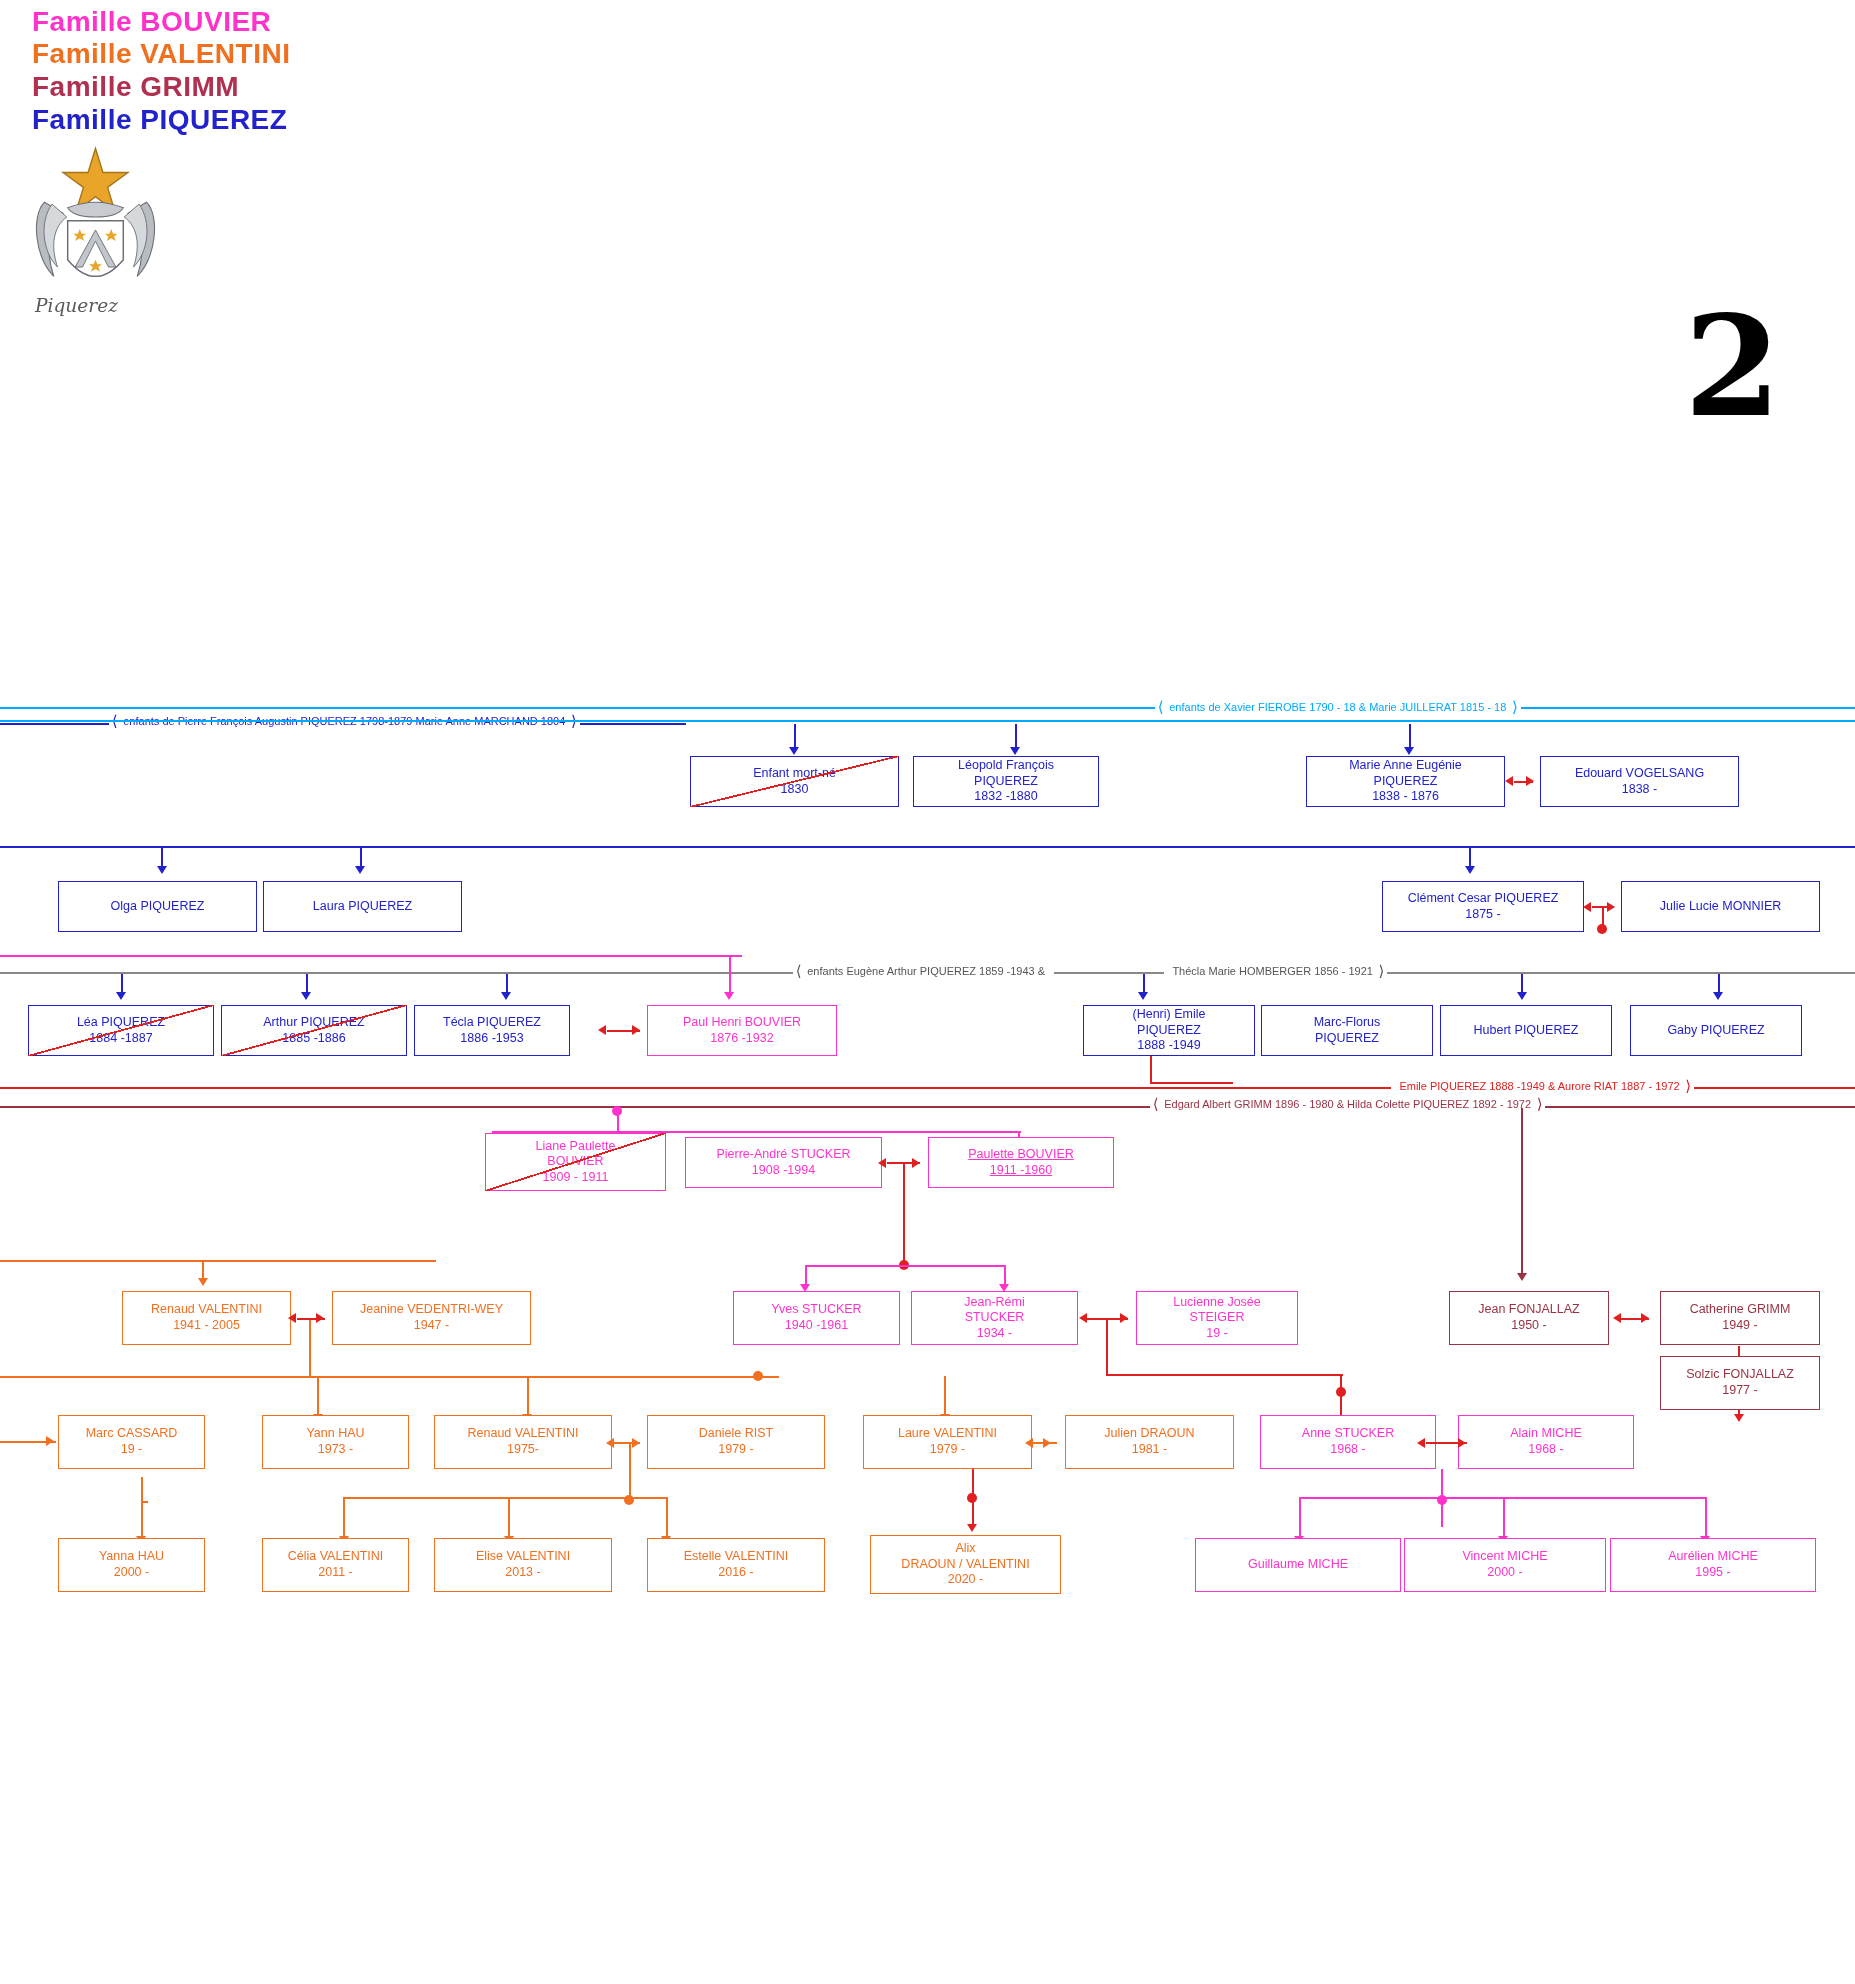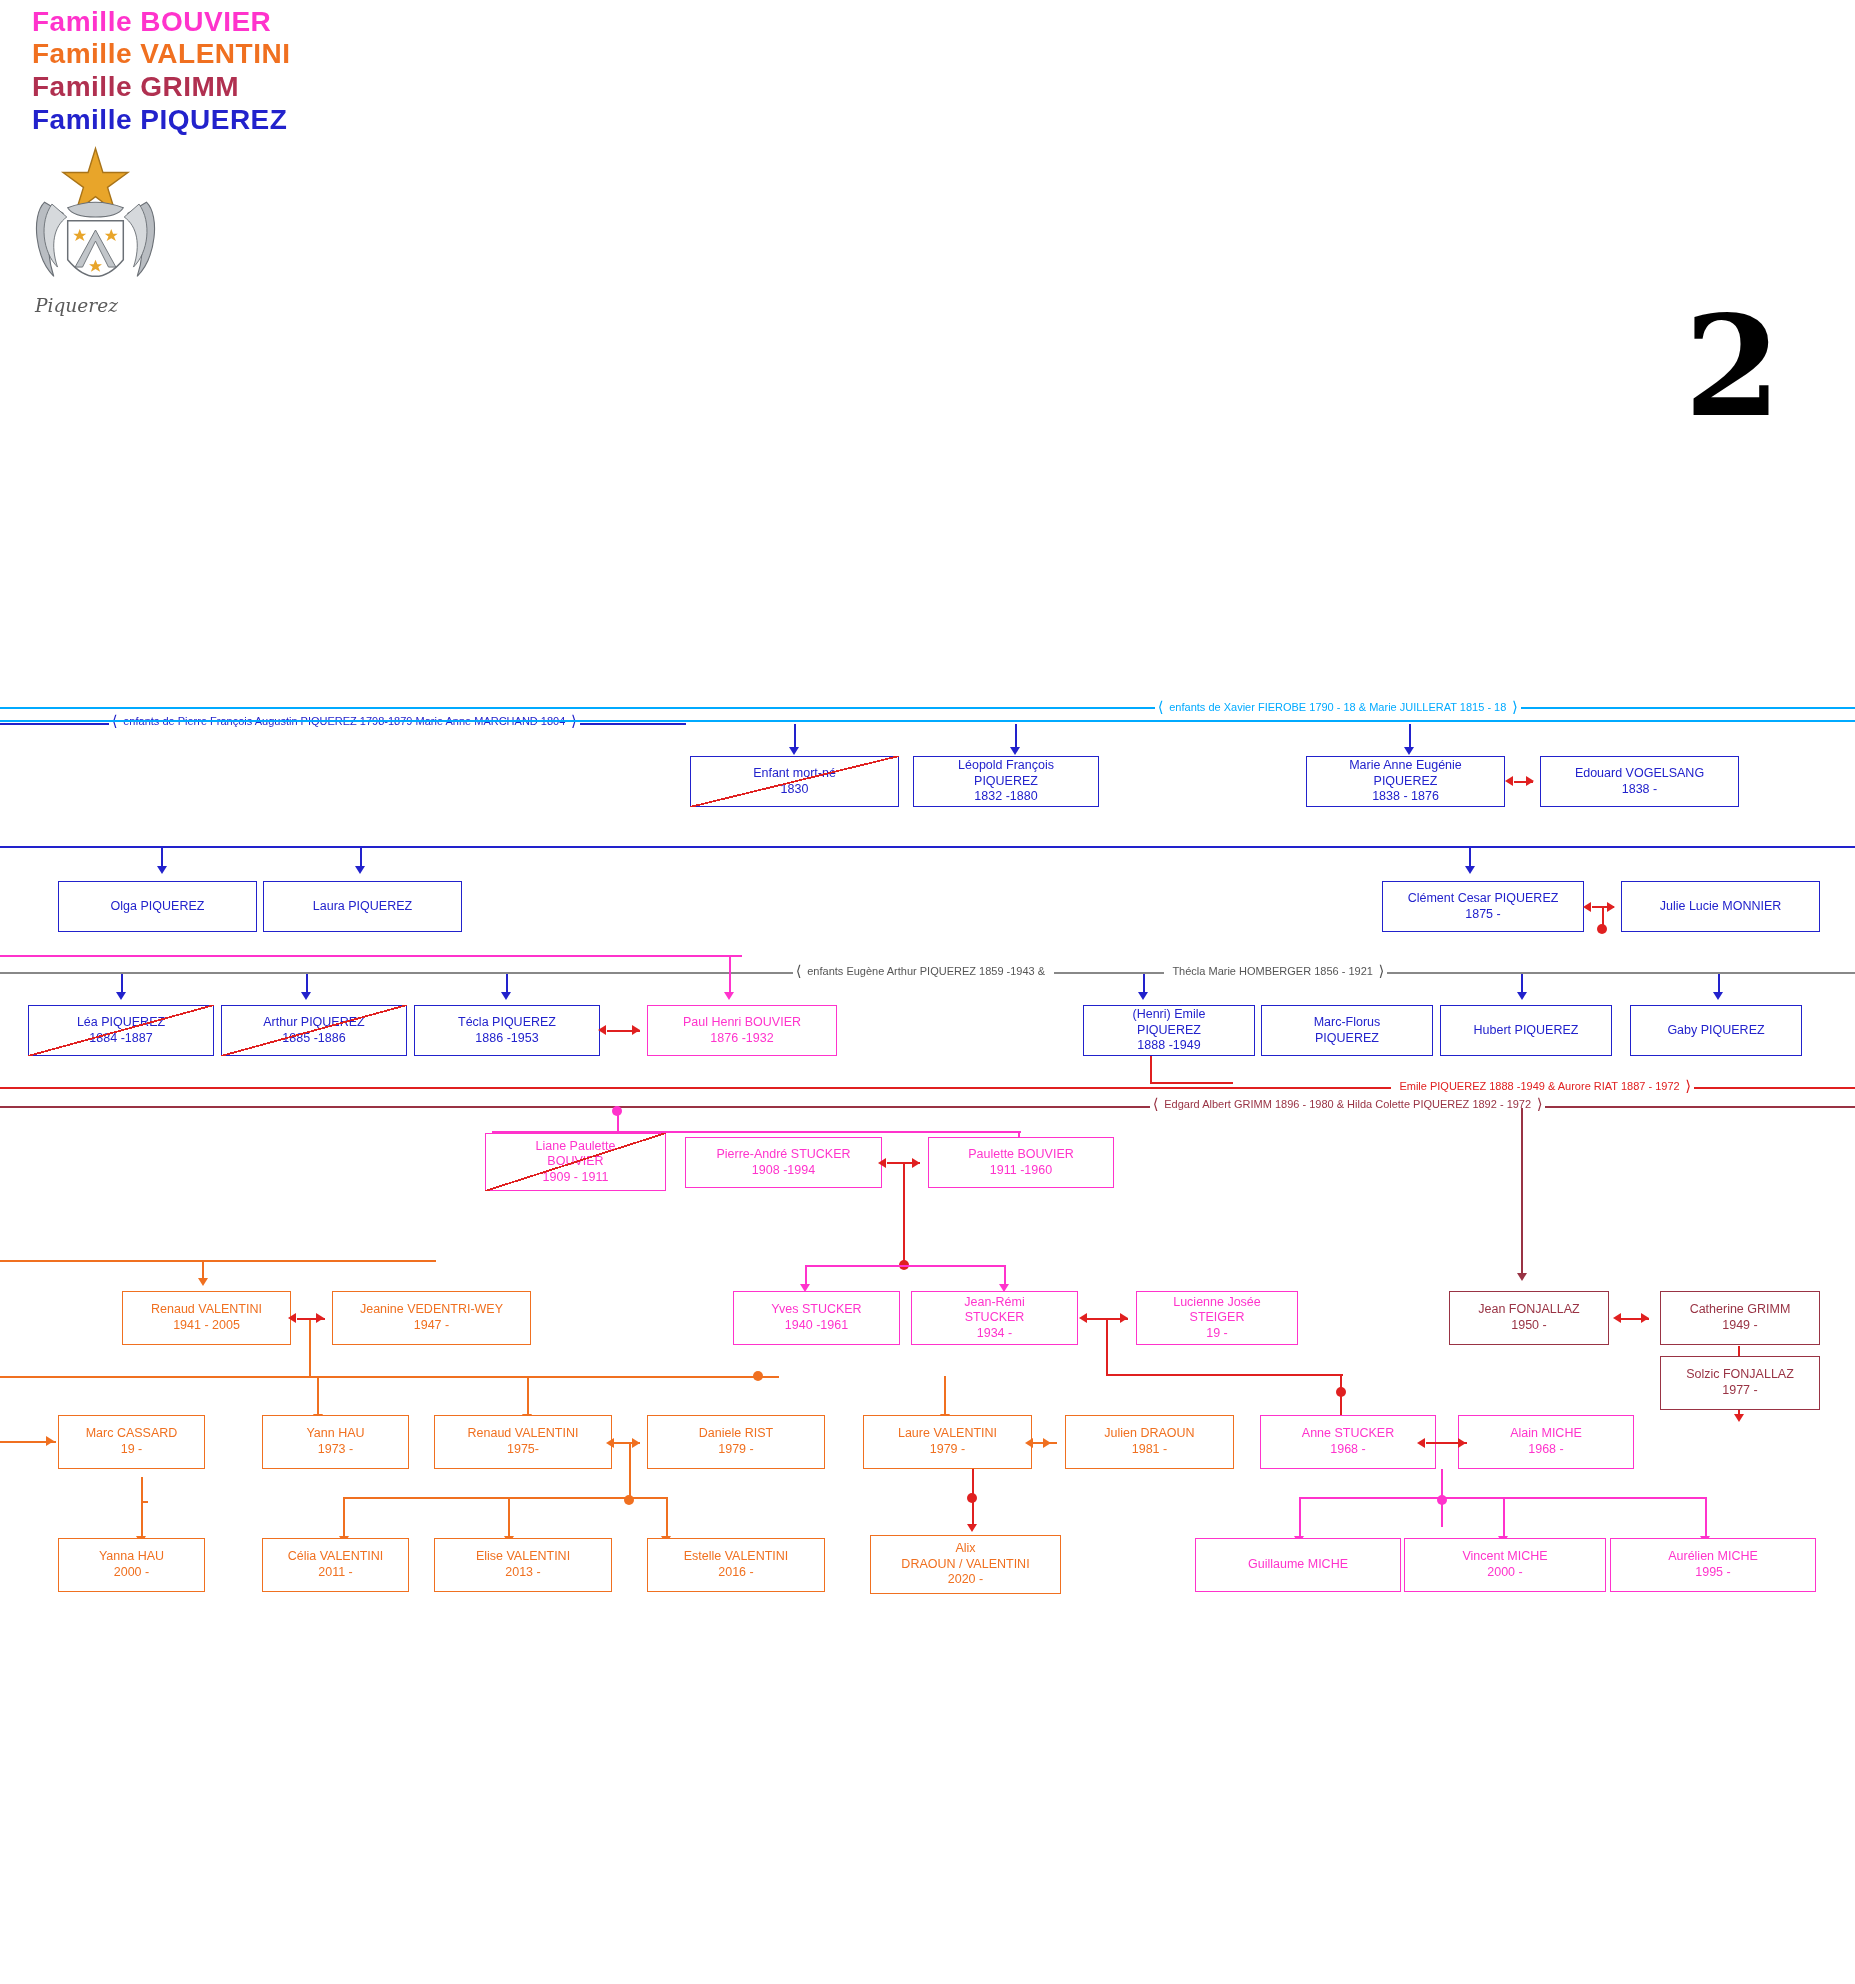--- a/index.html
+++ b/index.html
@@ -295,21 +295,21 @@
   <div class="arrow down blue" style="left:1517px; top:992px;"></div>
   <div class="ln blue" style="left:1718px; top:974px; width:1.9px; height:20.4px;"></div>
   <div class="arrow down blue" style="left:1713px; top:992px;"></div>
 
   <div class="box blue strike" style="left:28px; top:1005px; width:186px; height:51px;">
     <span><span>Léa PIQUEREZ</span><br><span>1884 -1887</span></span>
   </div>
   <div class="box blue strike" style="left:221px; top:1005px; width:186px; height:51px;">
     <span><span>Arthur PIQUEREZ</span><br><span>1885 -1886</span></span>
   </div>
-  <div class="box blue" style="left:414px; top:1005px; width:186px; height:51px;">
+  <div class="box blue" style="left:414px; top:1005px; width:156px; height:51px;">
     <span><span>Técla PIQUEREZ</span><br><span>1886 -1953</span></span>
   </div>
   <div class="box pink" style="left:647px; top:1005px; width:190px; height:51px;">
     <span><span>Paul Henri BOUVIER</span><br><span>1876 -1932</span></span>
   </div>
   <div class="ln red" style="left:607px; top:1030px; width:33px; height:1.9px;"></div>
   <div class="harrow left red" style="left:598px; top:1025px;"></div>
   <div class="harrow right red" style="left:632px; top:1025px;"></div>
 
   <div class="box blue" style="left:1083px; top:1005px; width:172px; height:51px;">
@@ -350,21 +350,21 @@
   <div class="ln pink" style="left:1018px; top:1131px; width:1.9px; height:16.7px;"></div>
   <div class="arrow down pink" style="left:1014px; top:1145px;"></div>
 
   <div class="box pink strike" style="left:485px; top:1133px; width:181px; height:58px;">
     <span><span>Liane Paulette
 BOUVIER</span><br><span>1909 - 1911</span></span>
   </div>
   <div class="box pink" style="left:685px; top:1137px; width:197px; height:51px;">
     <span><span>Pierre-André STUCKER</span><br><span>1908 -1994</span></span>
   </div>
-  <div class="box pink" style="left:928px; top:1137px; width:186px; height:51px;">
+  <div class="box pink" style="left:928px; top:1137px; width:186px; height:51px;text-decoration:underline;">
     <span><span>Paulette BOUVIER</span><br><span>1911 -1960</span></span>
   </div>
   <div class="ln red" style="left:887px; top:1162px; width:33px; height:1.9px;"></div>
   <div class="harrow left red" style="left:878px; top:1158px;"></div>
   <div class="harrow right red" style="left:912px; top:1158px;"></div>
   <div class="ln red" style="left:903px; top:1164px; width:1.9px; height:102px;"></div>
   <div class="dot red" style="left:899px; top:1260px;"></div>
 
   <div class="ln pink" style="left:805px; top:1265px; width:200px; height:1.9px;"></div>
   <div class="ln pink" style="left:805px; top:1265px; width:1.9px; height:20.4px;"></div>

